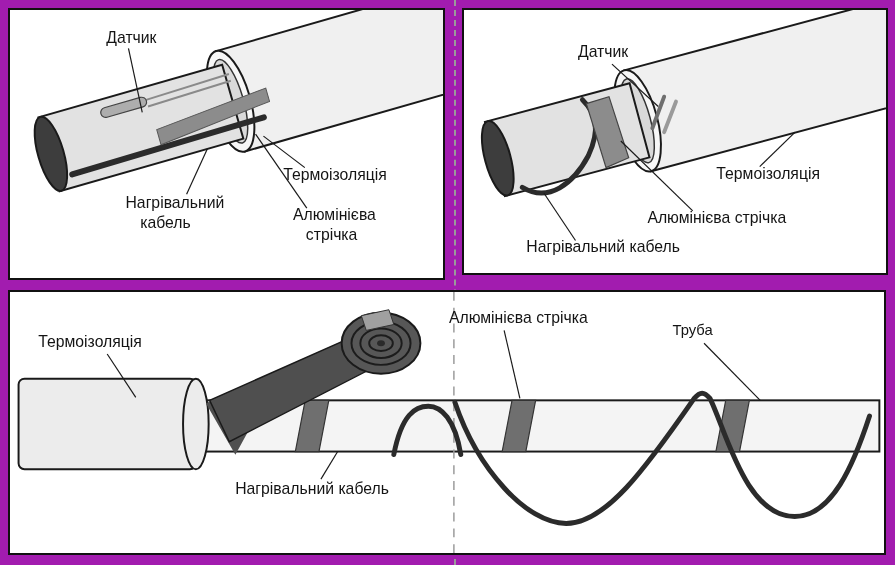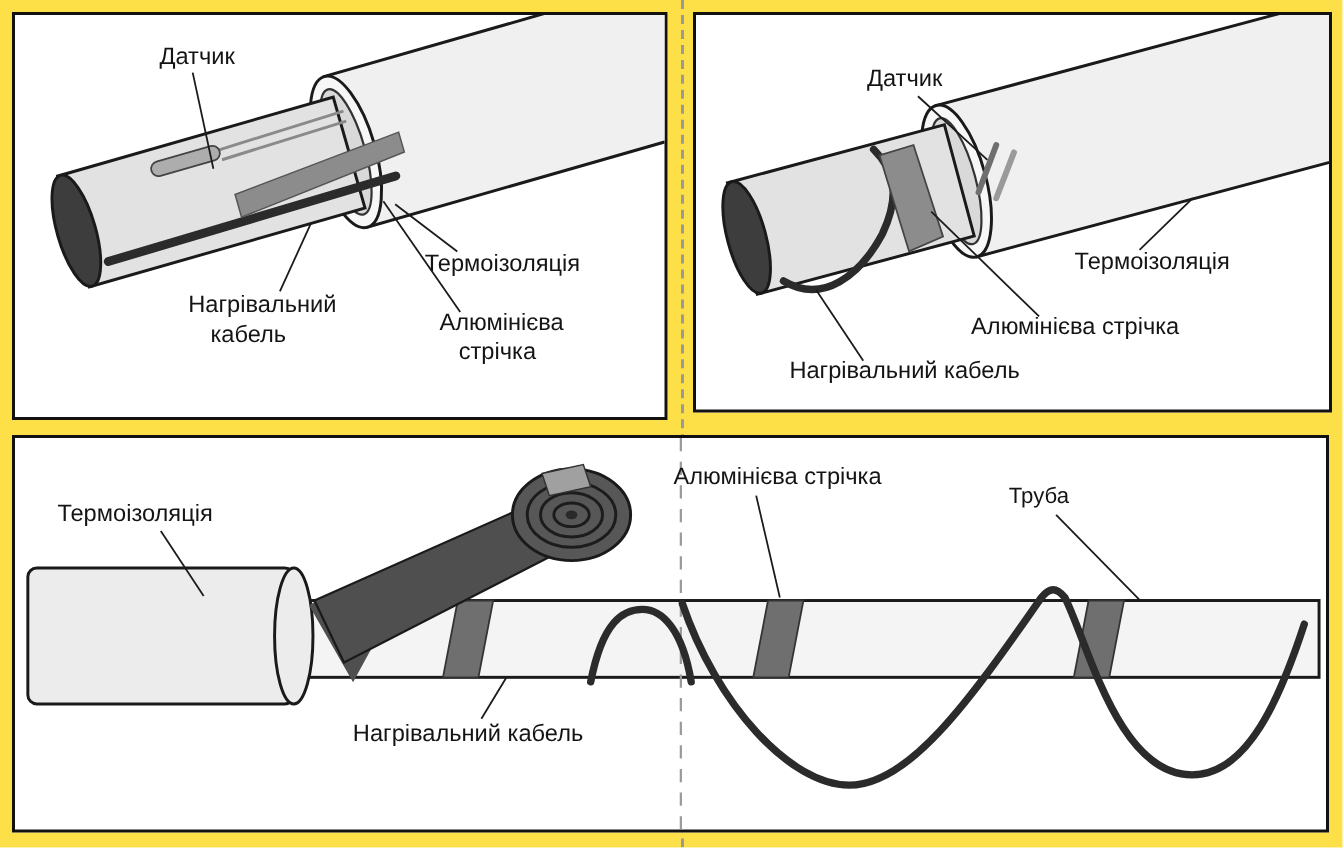--- a/index.html
+++ b/index.html
@@ -1,17 +1,17 @@
 <!DOCTYPE html>
 <html><head>
 <meta charset="utf-8">
 <style>
   html,body{margin:0;padding:0;background:#fff;}
   #screen{
-    position:relative;width:895px;height:565px;background:#fde047;overflow:hidden;
+    position:relative;width:895px;height:565px;background:#a21caf;overflow:hidden;
     font-family:"Liberation Sans",sans-serif;
   }
   .panel{
     position:absolute;background:#fff;border:2px solid #111;box-sizing:border-box;z-index:1;
   }
   #panel-top-left{left:8px;top:8px;width:437px;height:272px;}
   #panel-top-right{left:462px;top:8px;width:426px;height:267px;}
   #panel-bottom{left:8px;top:290px;width:878px;height:265px;}
   .panel svg{display:block;width:100%;height:100%;}
   #center-divider{

